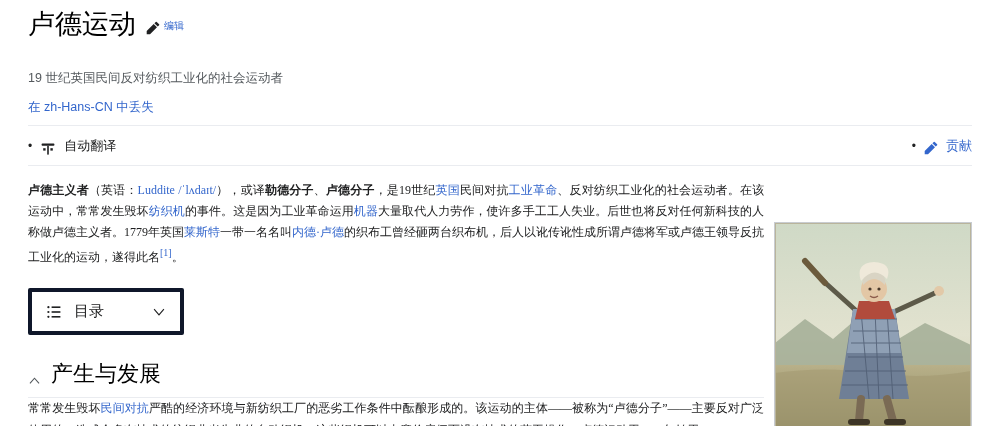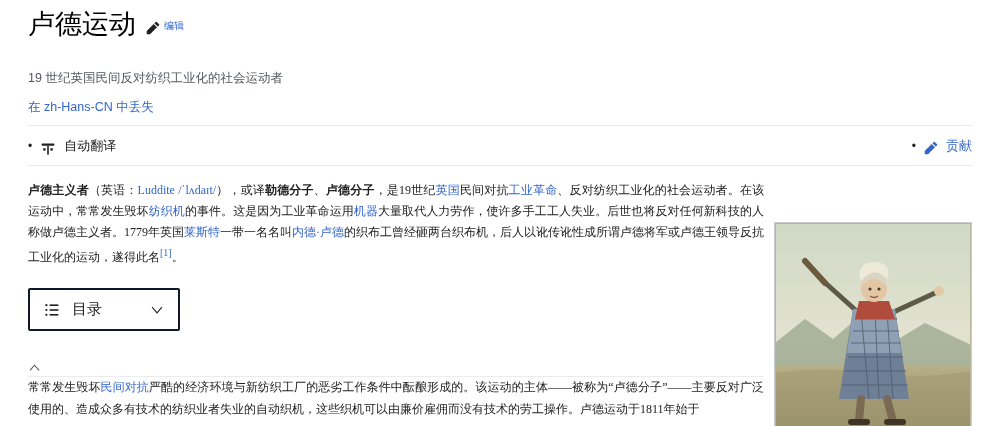--- a/index.html
+++ b/index.html
@@ -123,21 +123,21 @@
   .b { font-weight: bold; }
   .ipa {
     color: #3366cc;
     font-family: "Liberation Serif", serif;
   }
   .toc {
     margin-top: 20px;
     display: inline-flex;
     align-items: center;
     gap: 8px;
-    border: 2px solid #0f172a;
+    border: 4px solid #0f172a;
     border-radius: 2px;
     padding: 10px 14px;
     width: 120px;
     justify-content: space-between;
     background: #fff;
     cursor: pointer;
   }
   .toc-left {
     display: flex;
     align-items: center;
@@ -257,20 +257,21 @@
         </svg>
       </span>
     </div>
 
     <h2 class="section">
       <span class="sec-chev">
         <svg viewBox="0 0 20 20" width="13" height="13" aria-hidden="true">
           <path d="M3 13l7-8 7 8" fill="none" stroke="#54595d" stroke-width="1.7"></path>
         </svg>
       </span>
+      <span>产生与发展</span>
     </h2>
     <hr class="section-rule">
 
     <p class="body sec-body"><span>常常发生毁坏</span><span class="a">民间对抗</span><span>严酷的经济环境与新纺织工厂的恶劣工作条件中酝酿形成的。该运动的主体——被称为“卢德分子”——主要反对广泛使用的、造成众多有技术的纺织业者失业的自动织机，这些织机可以由廉价雇佣而没有技术的劳工操作。卢德运动于1811年始于</span></p>
   </div>
 
   <div class="thumb">
     <svg width="196" height="204" viewBox="0 0 196 204" aria-hidden="true">
       <defs>
         <linearGradient id="sky" x1="0" y1="0" x2="0" y2="1">

